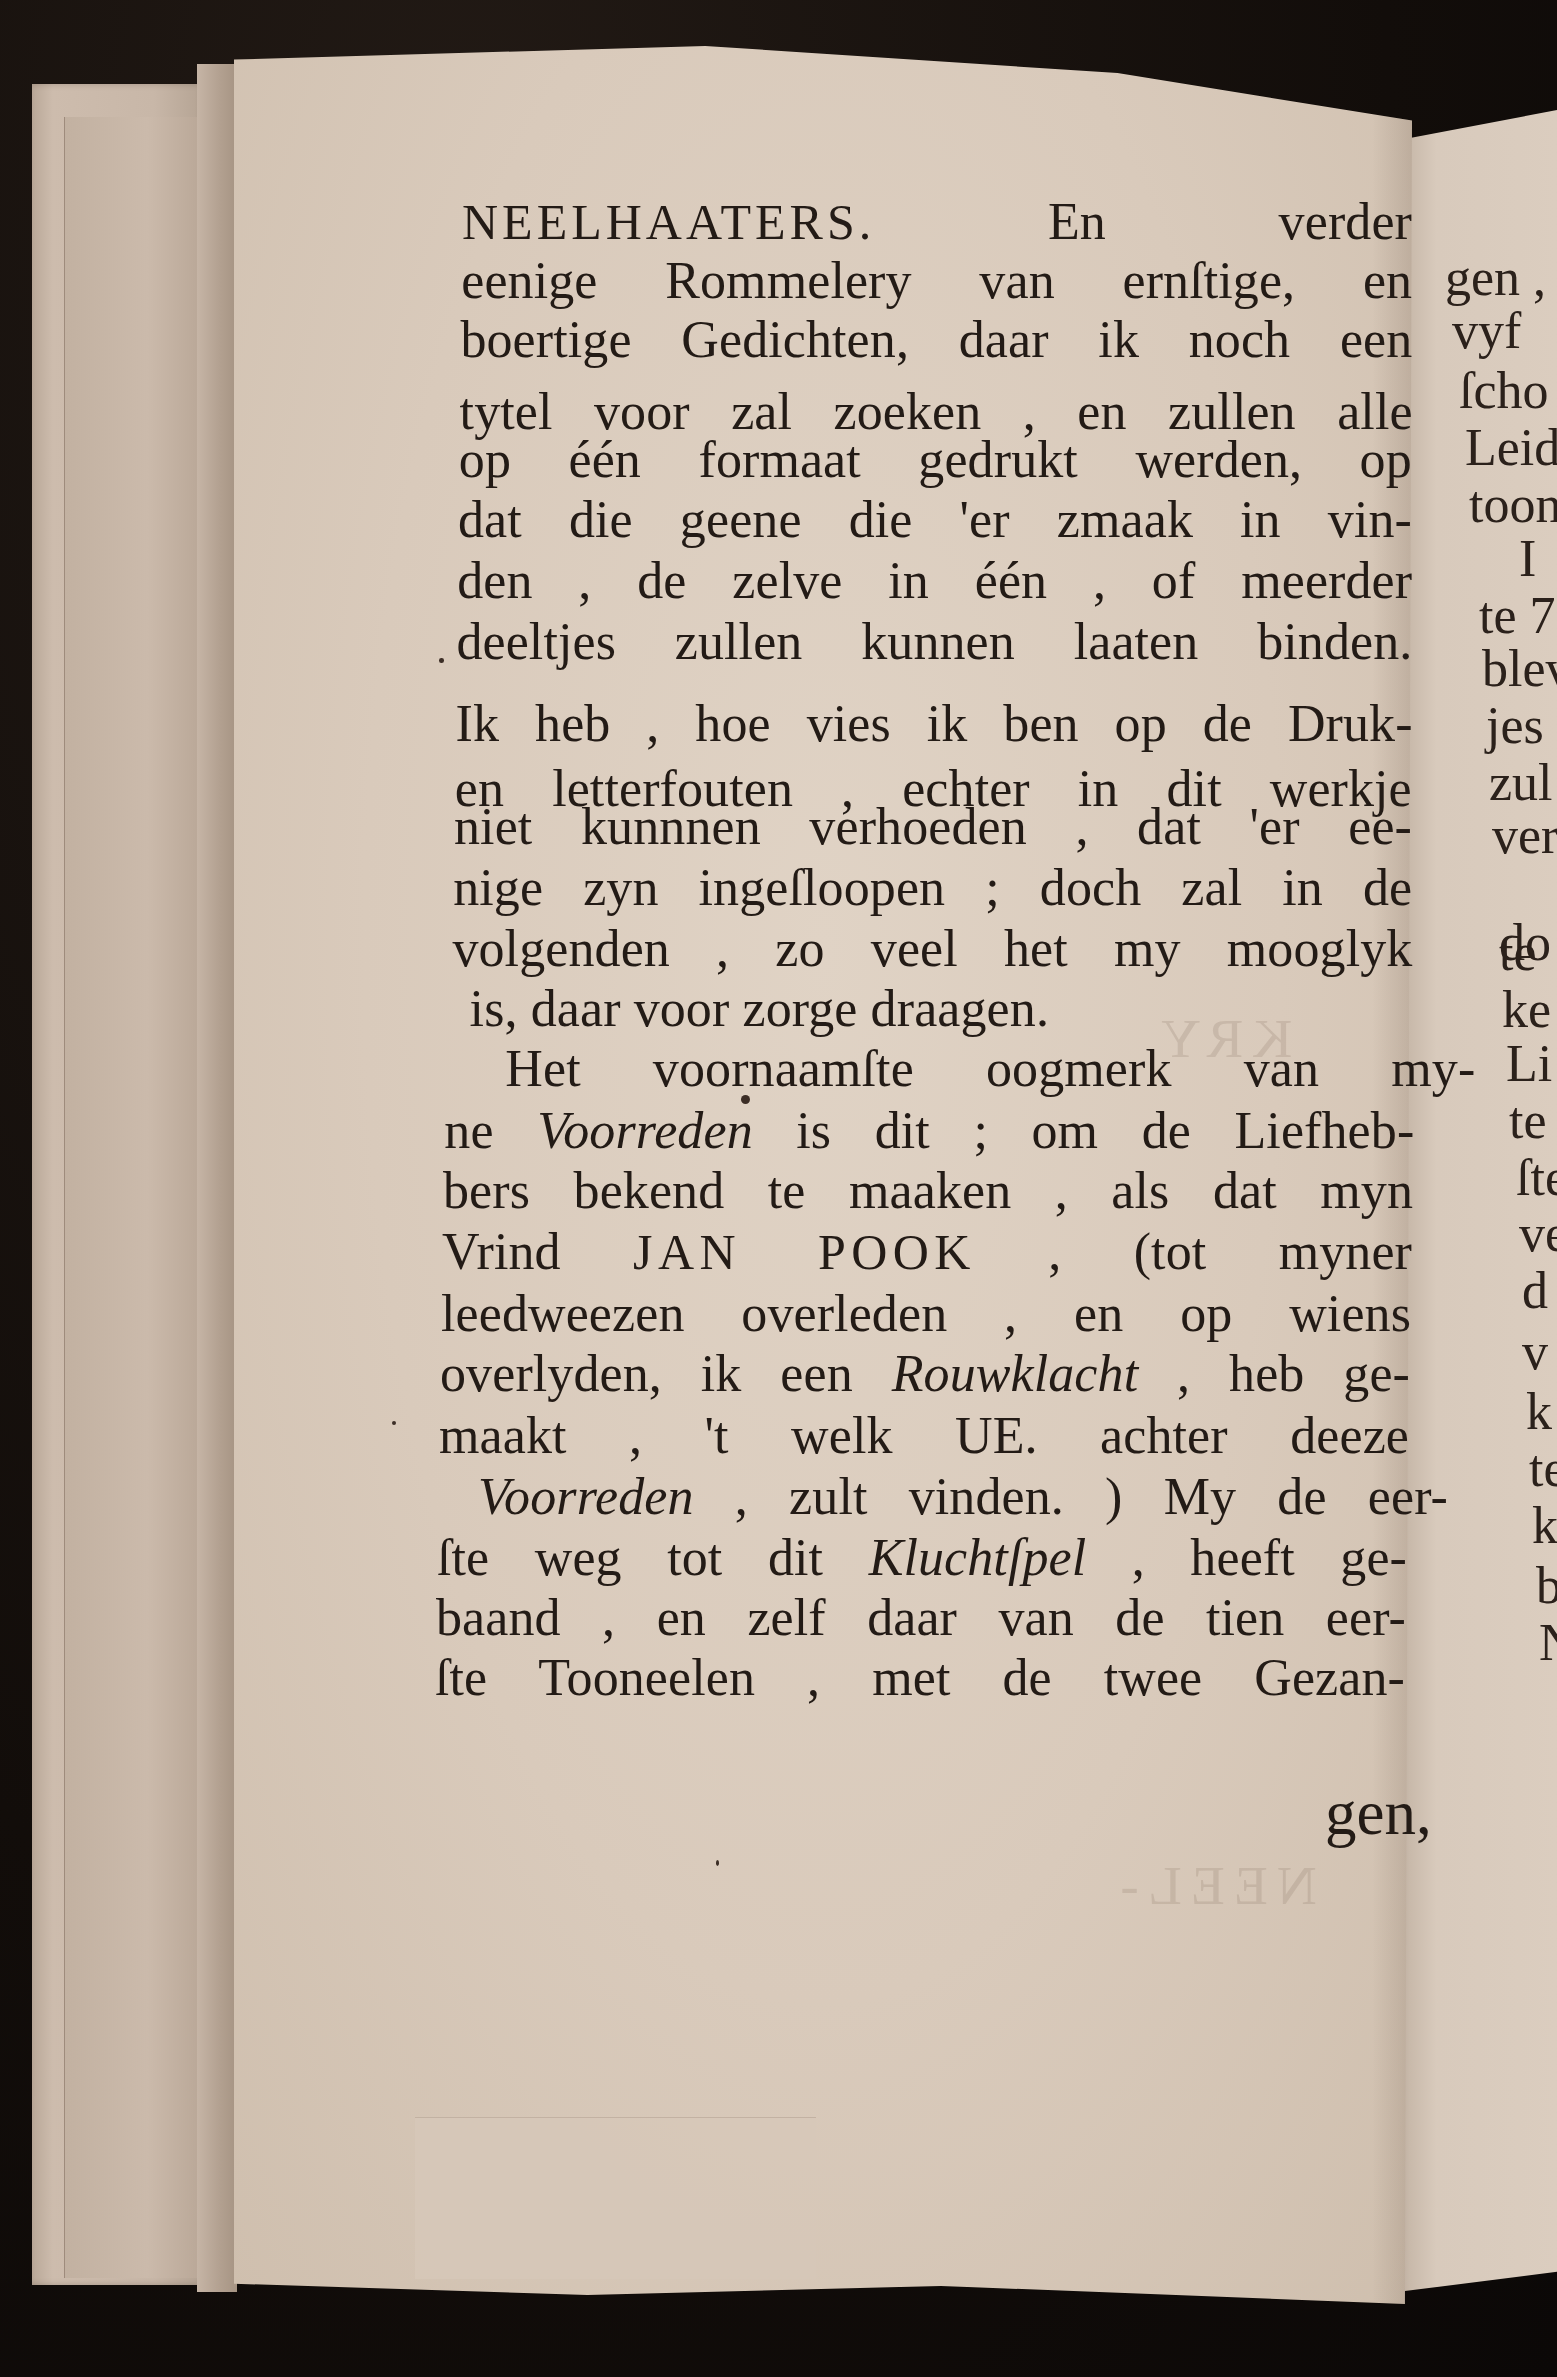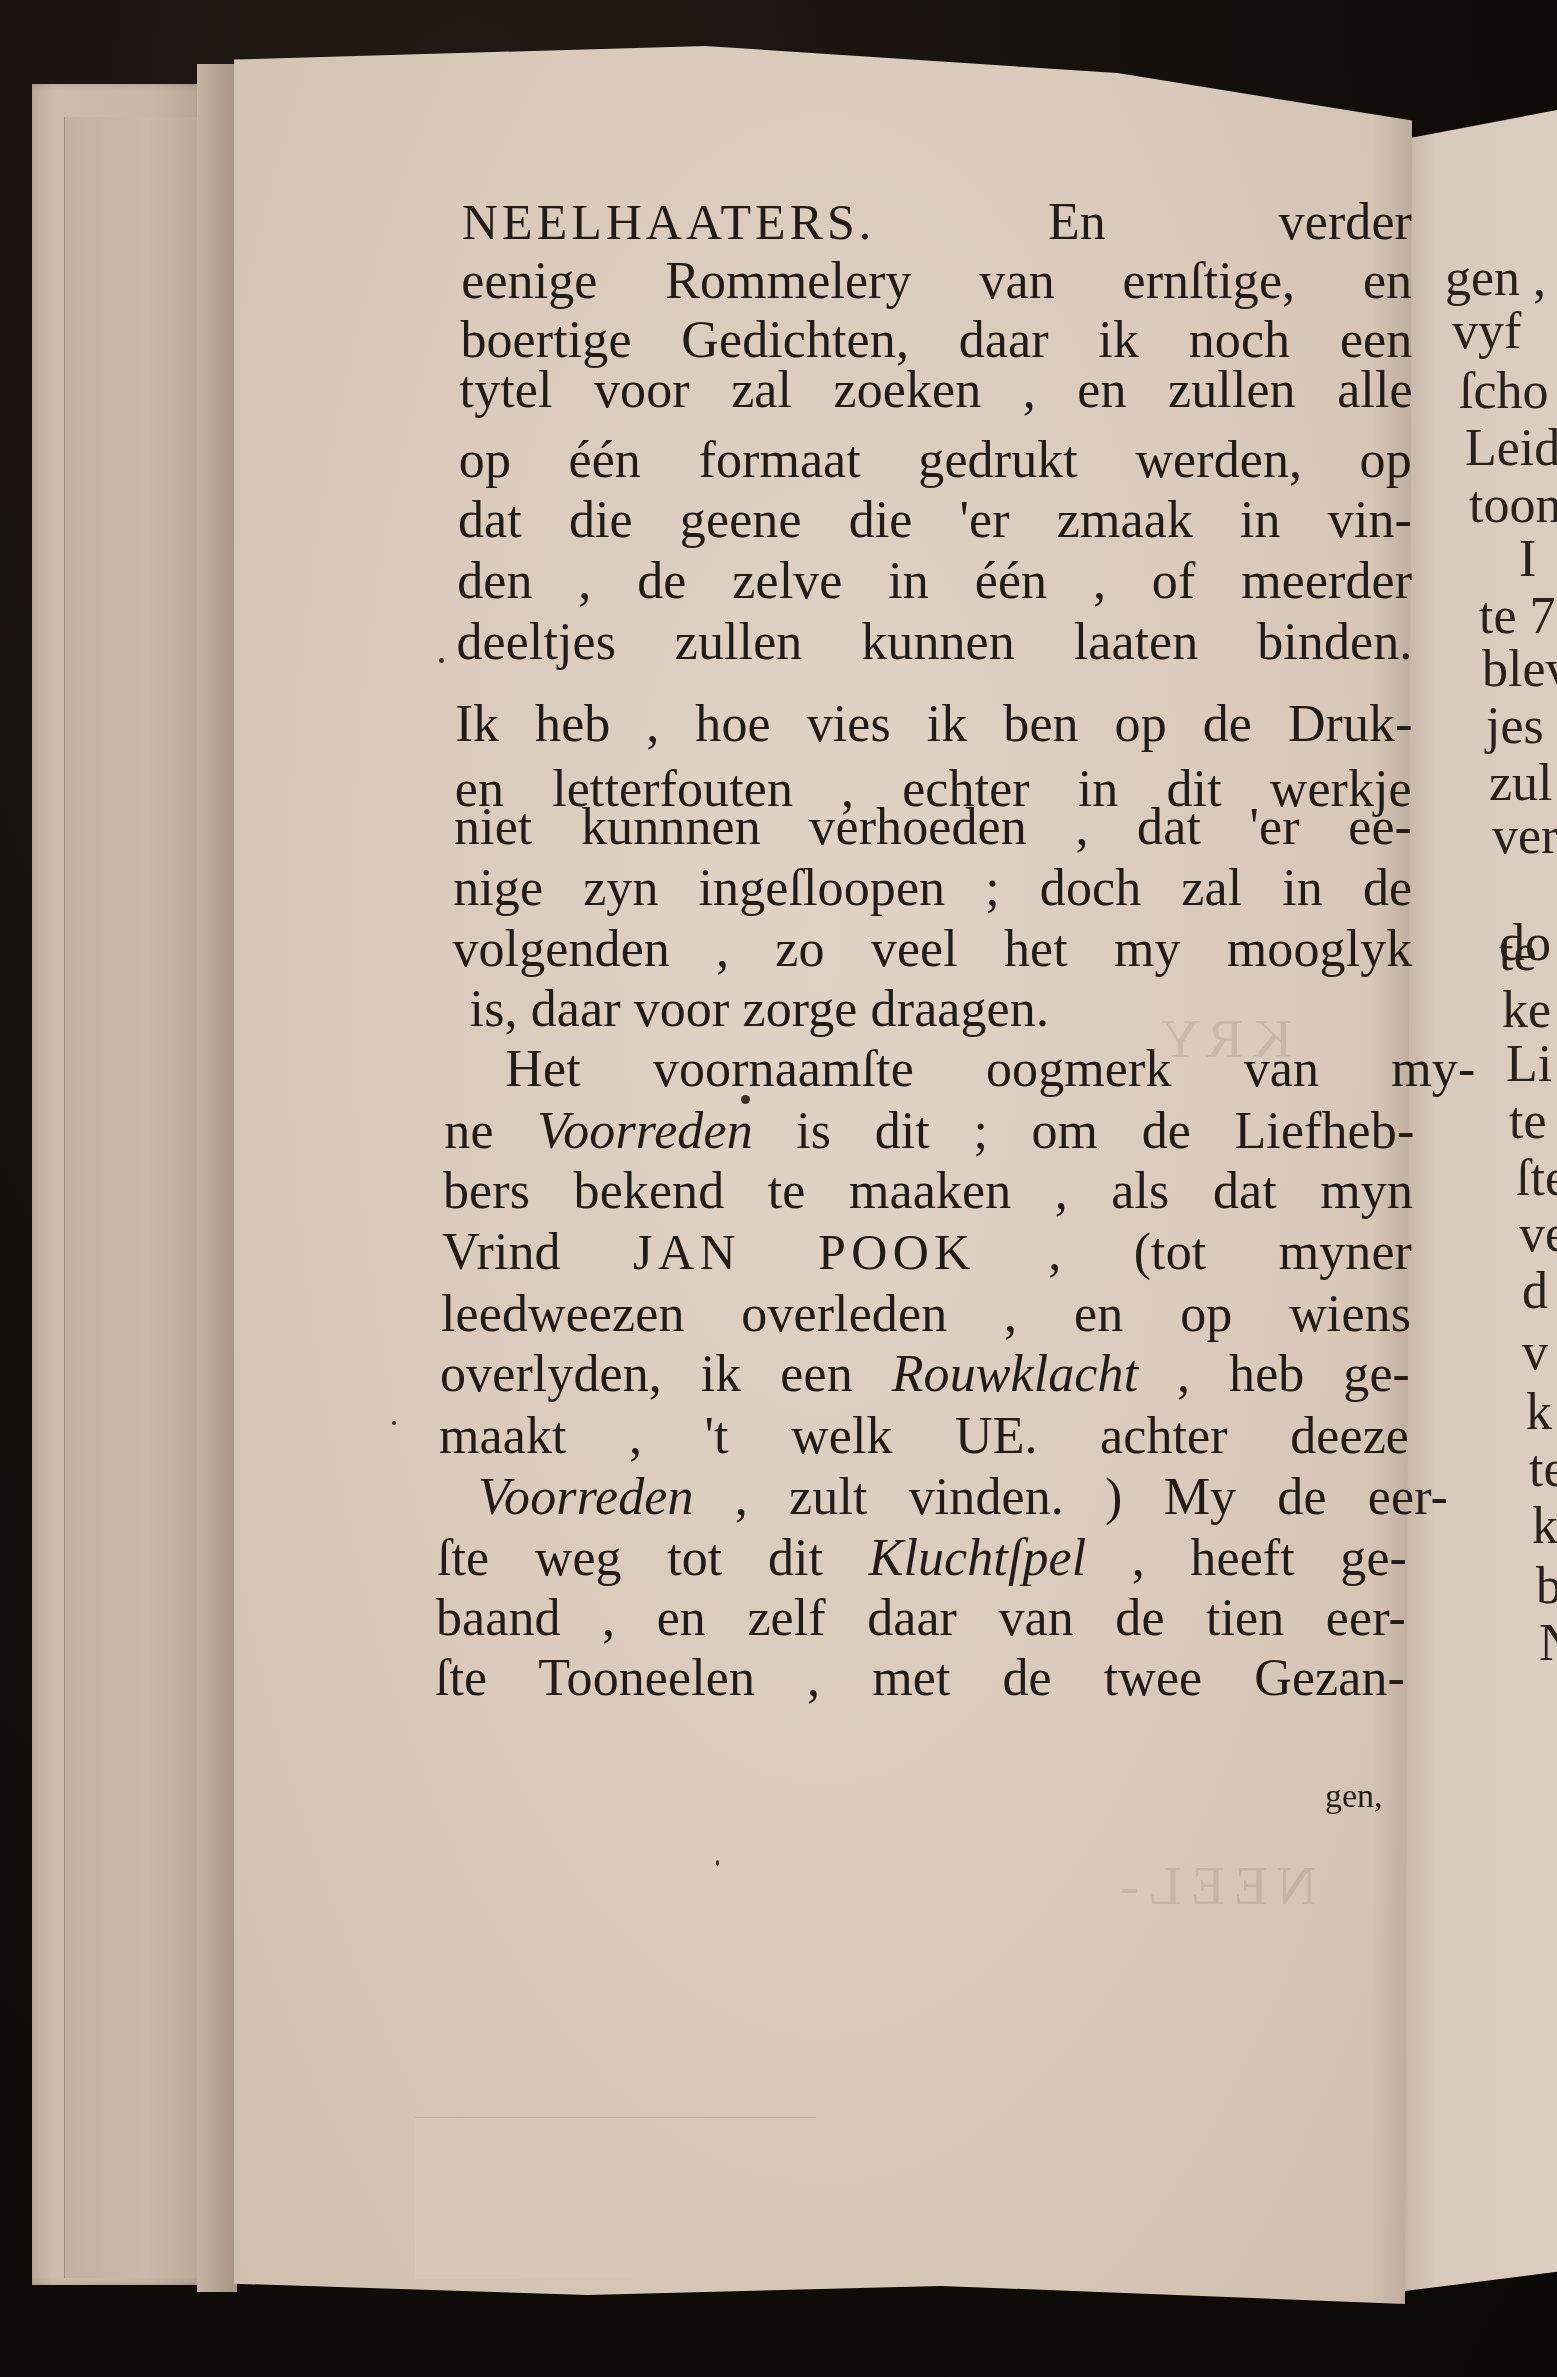--- a/index.html
+++ b/index.html
@@ -105,21 +105,21 @@
     .smallcaps {
       letter-spacing: 5.4px;
       font-size: 50px;
     }
     .it {
       font-style: italic;
     }
     .catchword {
       position: absolute;
       left: 1325px; top: 1777px;
-      font-size: 34px;
+      font-size: 63px;
       color: #231b16;
     }
 
     
     .rp-line {
       position: absolute;
       font-size: 52px;
       color: #2b211b;
       white-space: nowrap;
     }
@@ -155,21 +155,21 @@
 <div class="page-left"></div>
 <div class="paper-patch"></div>
 
 <div class="ghost" style="left:1151px; top:1007px;">KRY</div>
 <div class="ghost" style="left:1111px; top:1854px;">NEEL-</div>
 
 <div class="text-block" id="text-block">
     <div class="line" style="position: absolute; top: 0px; left: 0px; width: 950px;"><span class="caps">NEELHAATERS.</span><span> En verder</span></div>
     <div class="line" style="position: absolute; top: 59px; left: -0.8px; width: 951px;"><span>eenige Rommelery van ernſtige, en</span></div>
     <div class="line" style="position: absolute; top: 118px; left: -1.6px; width: 952px;"><span>boertige Gedichten, daar ik noch een</span></div>
-    <div class="line" style="position: absolute; top: 168px; left: -2.4px; width: 953px;"><span>tytel voor zal zoeken , en zullen alle</span></div>
+    <div class="line" style="position: absolute; top: 190px; left: -2.4px; width: 953px;"><span>tytel voor zal zoeken , en zullen alle</span></div>
     <div class="line" style="position: absolute; top: 238px; left: -3.2px; width: 953px;"><span>op één formaat gedrukt werden, op</span></div>
     <div class="line" style="position: absolute; top: 298px; left: -4px; width: 954px;"><span>dat die geene die 'er zmaak in vin-</span></div>
     <div class="line" style="position: absolute; top: 359px; left: -4.8px; width: 955px;"><span>den , de zelve in één , of meerder</span></div>
     <div class="line" style="position: absolute; top: 420px; left: -5.6px; width: 956px;"><span>deeltjes zullen kunnen laaten binden.</span></div>
     <div class="line" style="position: absolute; top: 482px; left: -6.4px; width: 957px; margin-top: 20px;"><span>Ik heb , hoe vies ik ben op de Druk-</span></div>
     <div class="line" style="position: absolute; top: 543px; left: -7.2px; width: 957px; margin-top: 24px;"><span>en letterfouten , echter in dit werkje</span></div>
     <div class="line" style="position: absolute; top: 605px; left: -8px; width: 958px;"><span>niet kunnnen verhoeden , dat 'er ee-</span></div>
     <div class="line" style="position: absolute; top: 666px; left: -8.8px; width: 959px;"><span>nige zyn ingeſloopen ; doch zal in de</span></div>
     <div class="line" style="position: absolute; top: 727px; left: -9.6px; width: 960px;"><span>volgenden , zo veel het my mooglyk</span></div>
     <div class="line last" style="position: absolute; top: 787px; left: -10.4px; width: 961px; margin-left: 18px;"><span>is, daar voor zorge draagen.</span></div>

